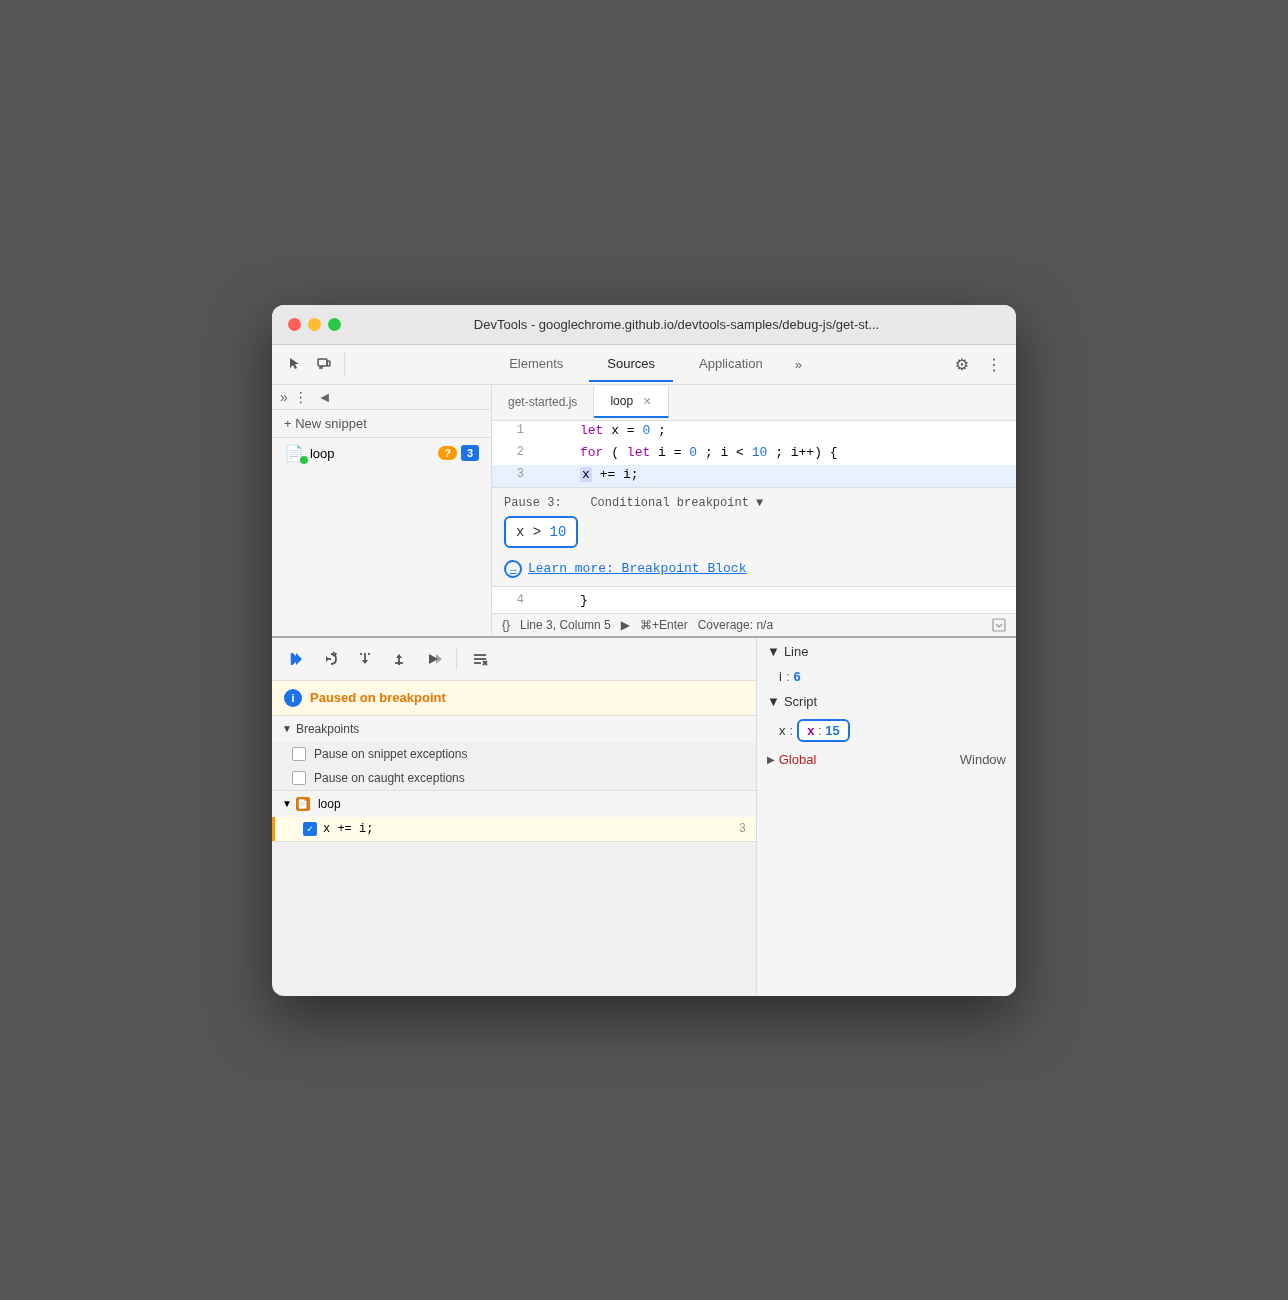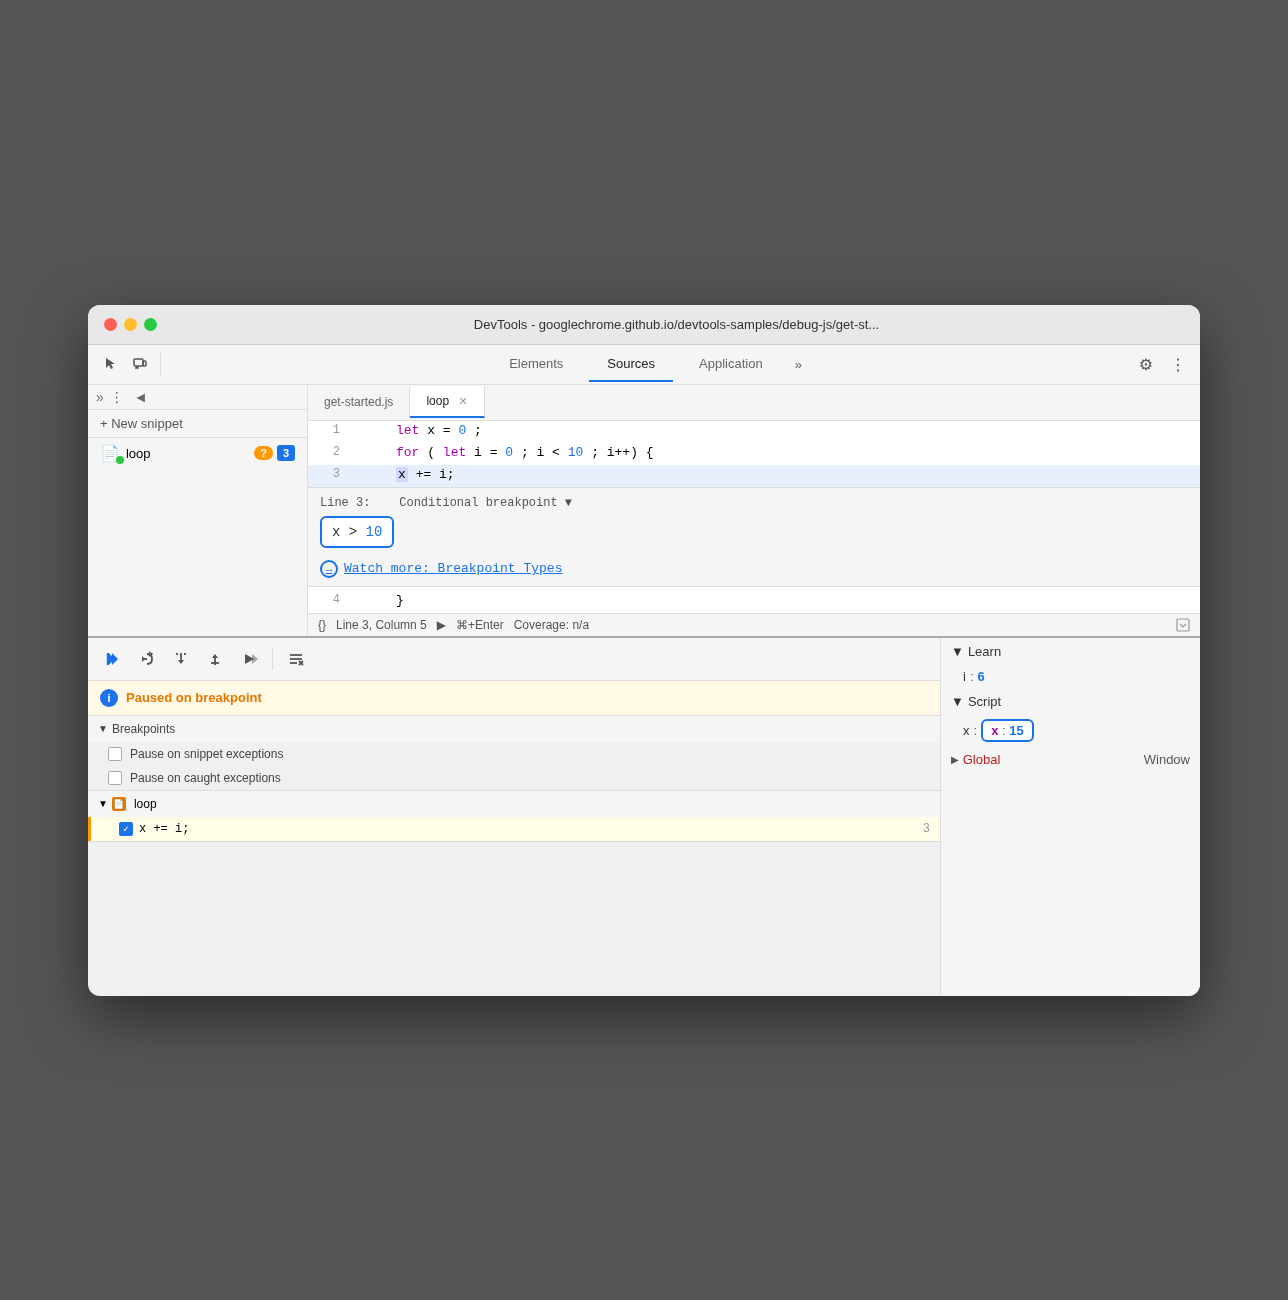--- a/index.html
+++ b/index.html
@@ -6,21 +6,21 @@
     body {
       background: #555;
       display: flex;
       align-items: center;
       justify-content: center;
       min-height: 100vh;
       font-family: -apple-system, BlinkMacSystemFont, 'Segoe UI', sans-serif;
     }
 
     .window {
-      width: 1112px;
+      width: 744px;
       background: #f0f0f0;
       border-radius: 12px;
       box-shadow: 0 20px 60px rgba(0,0,0,0.5);
       overflow: hidden;
     }
 
     
     .title-bar {
       background: #e8e8e8;
       padding: 12px 16px;
@@ -646,31 +646,31 @@
         <div class="code-line highlighted">
           <span class="line-number">3</span>
           <span class="line-content">
             <span class="x-inline">x</span>
             <span> += i;</span>
           </span>
         </div>
 
         <div class="breakpoint-popup">
           <div class="bp-header">
-            <span>Line 3:</span>
+            <span>Pause 3:</span>
             &nbsp;&nbsp;
             <span>Conditional breakpoint ▼</span>
           </div>
           <div class="bp-input-wrapper">
             x &gt; <span class="bp-input-num">10</span>
           </div>
           <br>
           <div class="bp-link">
             <div class="bp-link-icon">→</div>
-            <span>Watch more: Breakpoint Types</span>
+            <span>Learn more: Breakpoint Block</span>
           </div>
         </div>
 
         <div class="code-line" style="margin-top:4px">
           <span class="line-number">4</span>
           <span class="line-content">}</span>
         </div>
       </div>
 
       <div class="status-bar">
@@ -773,21 +773,21 @@
           <span class="bp-line-num">3</span>
         </div>
       </div>
 
     </div>
 
     <div class="right-panel">
 
       <div class="scope-section-header">
         <span>▼</span>
-        <span>Learn</span>
+        <span>Line</span>
       </div>
       <div class="scope-item">
         <span class="scope-key">i</span>
         <span class="scope-colon">:</span>
         <span class="scope-val-blue">6</span>
       </div>
 
       <div class="scope-section-header">
         <span>▼</span>
         <span>Script</span>

